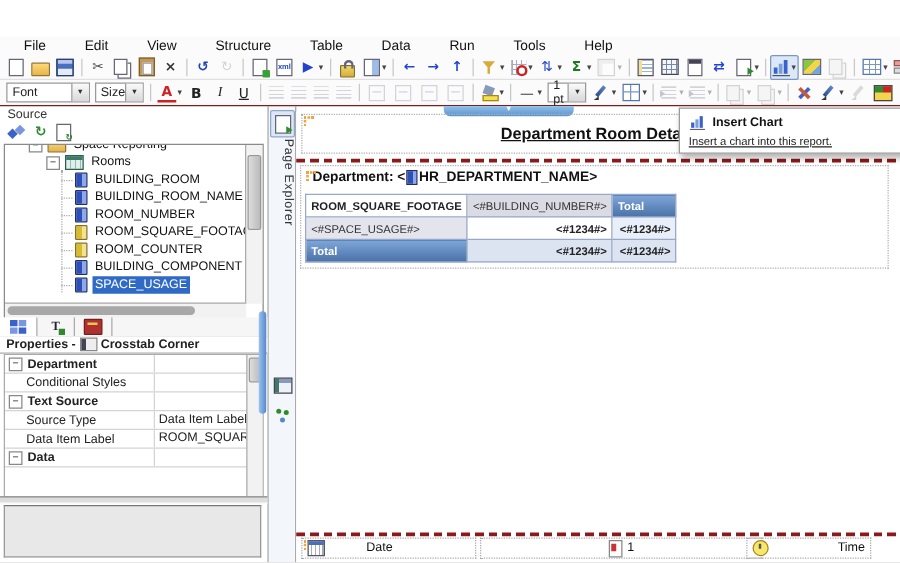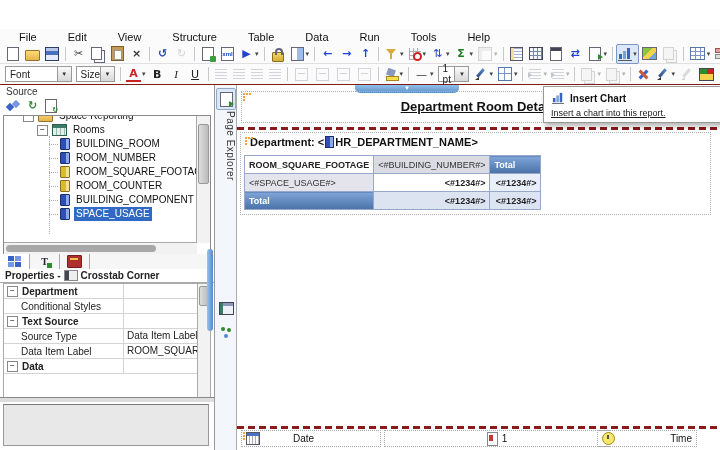--- a/index.html
+++ b/index.html
@@ -498,20 +498,24 @@
               <span class="ti-exp">−</span>
               <span class="ti ti-query-subject"></span>
               <span class="tlabel">Rooms</span>
             </div>
             <div class="trow l3">
               <span class="ti ti-query-item"></span>
               <span class="tlabel">BUILDING_ROOM</span>
             </div>
             <div class="trow l3">
               <span class="ti ti-query-item"></span>
+              <span class="tlabel">BUILDING_ROOM_NAME</span>
+            </div>
+            <div class="trow l3">
+              <span class="ti ti-query-item"></span>
               <span class="tlabel">ROOM_NUMBER</span>
             </div>
             <div class="trow l3">
               <span class="ti ti-measure"></span>
               <span class="tlabel">ROOM_SQUARE_FOOTAGE</span>
             </div>
             <div class="trow l3">
               <span class="ti ti-measure"></span>
               <span class="tlabel">ROOM_COUNTER</span>
             </div>

